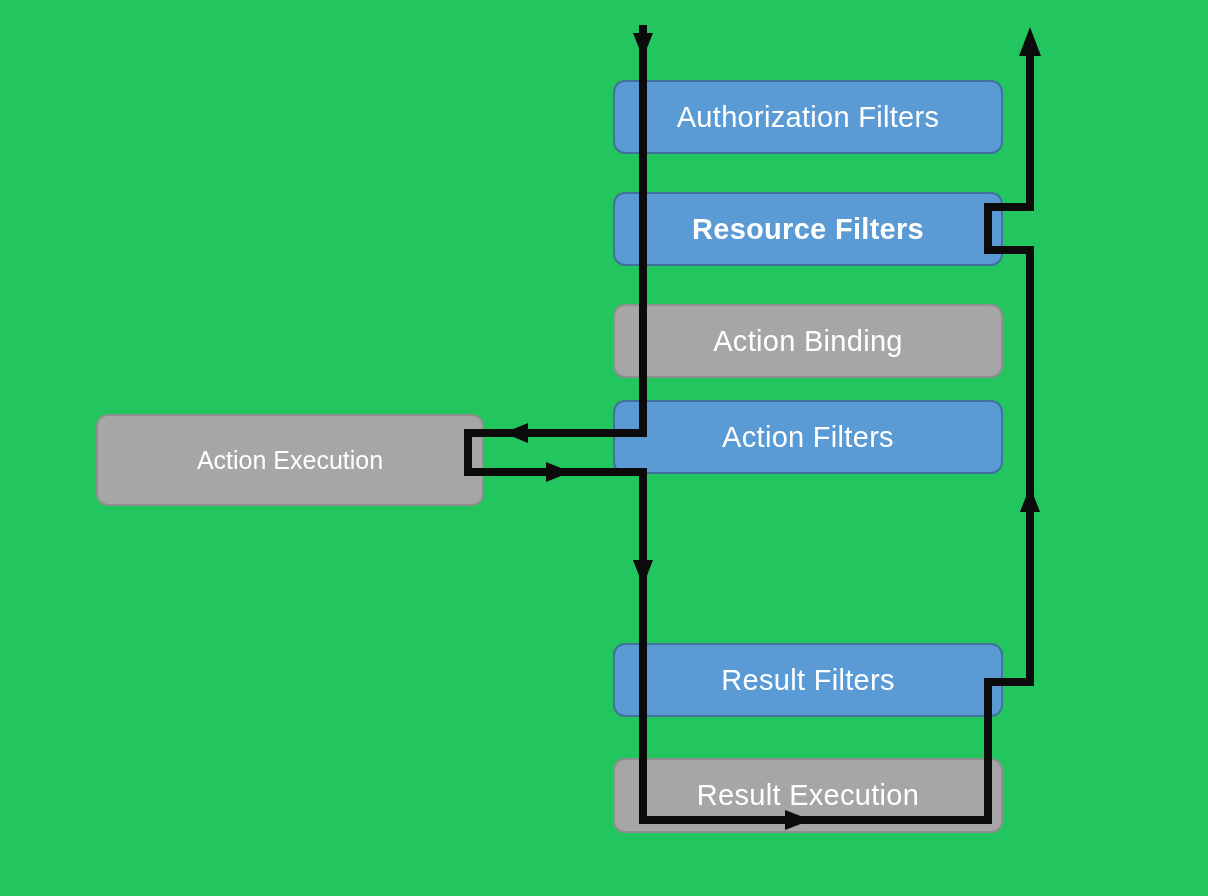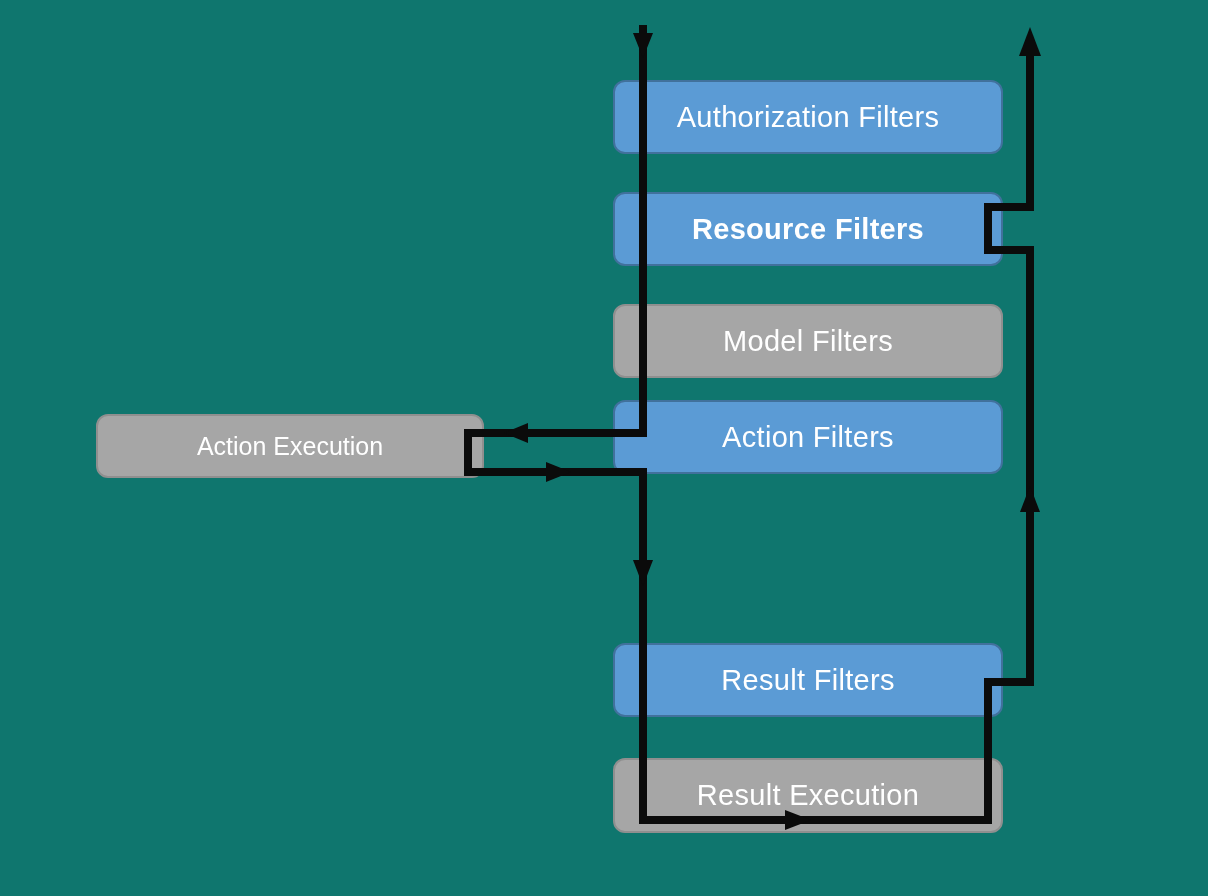--- a/index.html
+++ b/index.html
@@ -5,21 +5,21 @@
   html, body {
     margin: 0;
     padding: 0;
     background: #ffffff;
     font-family: "Liberation Sans", "DejaVu Sans", sans-serif;
   }
   #canvas {
     position: relative;
     width: 1208px;
     height: 896px;
-    background: #0f766e;
+    background: #22c55e;
     overflow: hidden;
   }
   .pipeline-box {
     position: absolute;
     left: 613px;
     width: 390px;
     height: 74px;
     border-radius: 12px;
     display: flex;
     align-items: center;
@@ -42,21 +42,21 @@
   .pos-2 { top: 304px; }
   .pos-3 { top: 400px; }
   .pos-4 { top: 531px; }
   .pos-5 { top: 643px; }
   .pos-6 { top: 758px; height: 75px; }
   #side-box {
     position: absolute;
     left: 96px;
     top: 414px;
     width: 388px;
-    height: 64px;
+    height: 92px;
     border-radius: 12px;
     display: flex;
     flex-direction: column;
     align-items: center;
     justify-content: center;
     color: #ffffff;
     font-size: 25px;
     line-height: 38px;
     box-sizing: border-box;
   }
@@ -81,21 +81,21 @@
 
 <div id="canvas">
 
   <div class="pipeline-box blue pos-0">
     <span>Authorization Filters</span>
   </div>
   <div class="pipeline-box blue pos-1">
     <span>Resource Filters</span>
   </div>
   <div class="pipeline-box gray pos-2">
-    <span>Model Filters</span>
+    <span>Action Binding</span>
   </div>
   <div class="pipeline-box blue pos-3">
     <span>Action Filters</span>
   </div>
   <div class="pipeline-box gray pos-6">
     <span>Result Execution</span>
   </div>
   <div class="pipeline-box blue pos-5">
     <span>Result Filters</span>
   </div>

